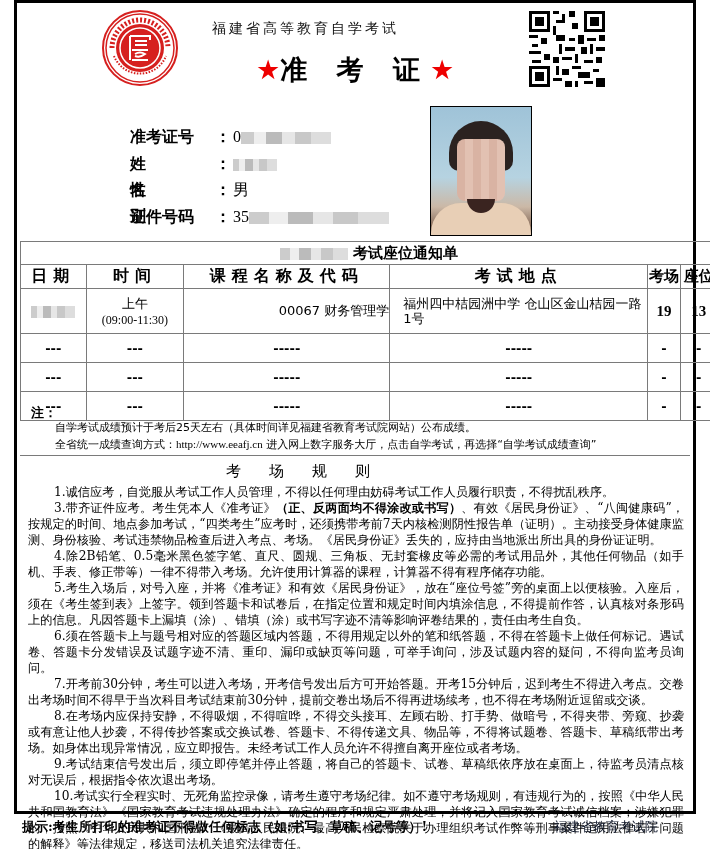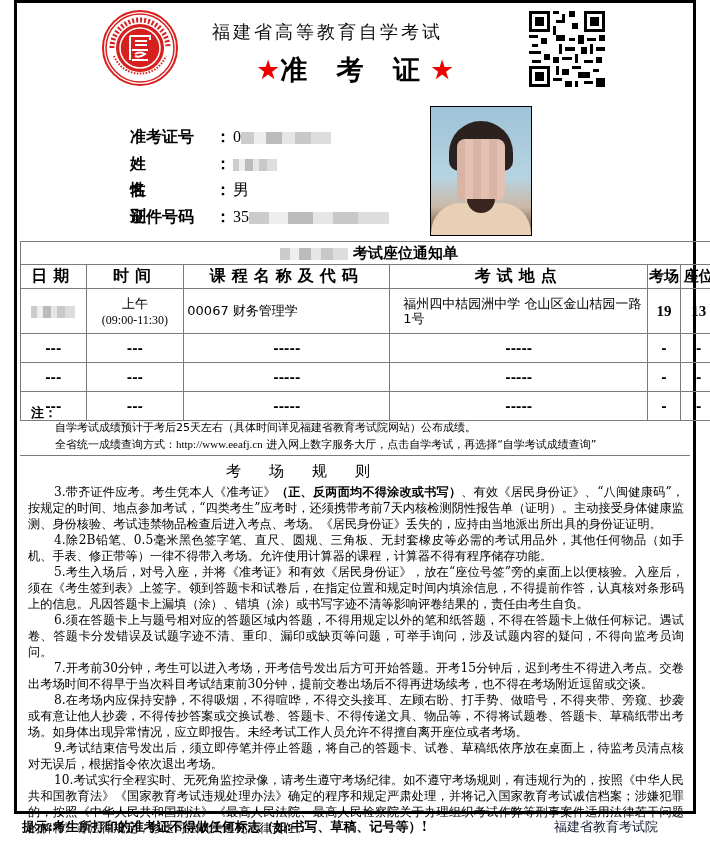--- a/index.html
+++ b/index.html
@@ -3,21 +3,21 @@
 <meta charset="utf-8">
 <style>
   html, body { margin:0; padding:0; background:#fff; }
   body { width:710px; height:849px; position:relative; overflow:hidden;
          font-family:"DejaVu Sans", sans-serif; color:#000; }
   .frame { position:absolute; left:14px; top:0; width:676px; height:808px;
            border:3px solid #000; border-top:3px solid #000; box-sizing:content-box; }
   .abs { position:absolute; }
   
   .logo { left:102px; top:10px; width:76px; height:76px; }
-  .title1 { left:212px; top:20px; font-family:"DejaVu Serif", serif; font-size:18px; letter-spacing:3px; color:#111;text-align:right; }
+  .title1 { left:212px; top:20px; font-family:"DejaVu Serif", serif; font-size:14px; letter-spacing:3px; color:#111;text-align:right; }
   .title2 { left:256px; top:52px; font-family:"DejaVu Sans", sans-serif; font-weight:bold; font-size:27px; letter-spacing:10px; }
   .title2 .star { color:#e00; letter-spacing:0; }
   .qr { left:529px; top:9px; width:76px; height:80px; }
   
   .info { left:130px; top:124px; font-size:16px; }
   .info .row { height:26.5px; line-height:26px; display:flex; }
   .info .lbl { font-family:"DejaVu Serif", serif; font-weight:bold; width:85px; display:flex; justify-content:space-between; }
   .info .colon { font-weight:bold; margin-right:2px; }
   .info .val { font-family:"Liberation Serif", serif; font-size:16px; }
   .blur { display:inline-block; height:12px; vertical-align:middle;
@@ -29,21 +29,21 @@
                  background:repeating-linear-gradient(90deg,#d9b3a3 0 8px,#e2c1b2 8px 16px); }
   .photo .shoulder { position:absolute; left:0; top:96px; width:100px; height:34px; border-radius:30px 30px 0 0; background:#e8cfb6; }
   .photo .collar { position:absolute; left:36px; top:92px; width:28px; height:14px; background:#3a2420; border-radius:0 0 14px 14px; }
   
   table.seat { position:absolute; left:20px; top:241px; width:698px; border-collapse:collapse; }
   table.seat td, table.seat th { border:1px solid #7a7a7a; text-align:center; padding:0; }
   .cap { height:22px; font-size:15px; font-weight:bold; font-family:"DejaVu Serif", serif; }
   .hdr th { height:23px; font-size:16px; font-weight:bold; font-family:"DejaVu Serif", serif; letter-spacing:6px; }
   .hdr th.sm { letter-spacing:0; font-size:15px; }
   .r1 td { height:44px; font-size:13px; }
-  .r1 td.course { text-align:left; padding-left:3px;margin-left:10px; }
+  .r1 td.course { text-align:right; padding-left:3px;margin-left:10px; }
   .r1 td.loc { text-align:left; padding-left:13px; line-height:15px; }
   .r1 td.num { font-family:"Liberation Serif", serif; font-weight:bold; font-size:15px; }
   .r1 .sub { font-family:"Liberation Serif", serif; font-size:12px; display:block; }
   .rx td { height:28px; font-size:13px; font-weight:bold; }
   
   .note-title { left:31px; top:404px; font-weight:bold; font-size:13px; font-family:"DejaVu Serif", serif; }
   .note { left:55px; font-size:11px; }
   .note .url { font-family:"Liberation Serif", serif; }
   .divider { left:20px; top:455px; width:670px; height:1px; background:#7a7a7a; }
   .rules-title { left:226px; top:462px; font-family:"DejaVu Serif", serif; font-size:15px; word-spacing:0; }
@@ -217,20 +217,21 @@
 <div class="abs note" style="top:420px">自学考试成绩预计于考后25天左右（具体时间详见福建省教育考试院网站）公布成绩。</div>
 <div class="abs note" style="top:437px">
   <span>全省统一成绩查询方式：</span><span class="url">http://www.eeafj.cn</span><span> 进入网上数字服务大厅，点击自学考试，再选择“自学考试成绩查询”</span>
 </div>
 <div class="abs divider"></div>
 
 <div class="abs rules-title">
   <span>考</span><span>场</span><span>规</span><span>则</span>
 </div>
 <div class="abs rules">
+  <p>1.诚信应考，自觉服从考试工作人员管理，不得以任何理由妨碍考试工作人员履行职责，不得扰乱秩序。</p>
   <p><span>3.带齐证件应考。考生凭本人《准考证》</span><b>（正、反两面均不得涂改或书写）</b><span>、有效《居民身份证》、“八闽健康码”，按规定的时间、地点参加考试，“四类考生”应考时，还须携带考前7天内核检测阴性报告单（证明）。主动接受身体健康监测、身份核验、考试违禁物品检查后进入考点、考场。《居民身份证》丢失的，应持由当地派出所出具的身份证证明。</span></p>
   <p>4.除2B铅笔、0.5毫米黑色签字笔、直尺、圆规、三角板、无封套橡皮等必需的考试用品外，其他任何物品（如手机、手表、修正带等）一律不得带入考场。允许使用计算器的课程，计算器不得有程序储存功能。</p>
   <p>5.考生入场后，对号入座，并将《准考证》和有效《居民身份证》，放在“座位号签”旁的桌面上以便核验。入座后，须在《考生签到表》上签字。领到答题卡和试卷后，在指定位置和规定时间内填涂信息，不得提前作答，认真核对条形码上的信息。凡因答题卡上漏填（涂）、错填（涂）或书写字迹不清等影响评卷结果的，责任由考生自负。</p>
   <p>6.须在答题卡上与题号相对应的答题区域内答题，不得用规定以外的笔和纸答题，不得在答题卡上做任何标记。遇试卷、答题卡分发错误及试题字迹不清、重印、漏印或缺页等问题，可举手询问，涉及试题内容的疑问，不得向监考员询问。</p>
   <p>7.开考前30分钟，考生可以进入考场，开考信号发出后方可开始答题。开考15分钟后，迟到考生不得进入考点。交卷出考场时间不得早于当次科目考试结束前30分钟，提前交卷出场后不得再进场续考，也不得在考场附近逗留或交谈。</p>
   <p>8.在考场内应保持安静，不得吸烟，不得喧哗，不得交头接耳、左顾右盼、打手势、做暗号，不得夹带、旁窥、抄袭或有意让他人抄袭，不得传抄答案或交换试卷、答题卡、不得传递文具、物品等，不得将试题卷、答题卡、草稿纸带出考场。如身体出现异常情况，应立即报告。未经考试工作人员允许不得擅自离开座位或者考场。</p>
   <p>9.考试结束信号发出后，须立即停笔并停止答题，将自己的答题卡、试卷、草稿纸依序放在桌面上，待监考员清点核对无误后，根据指令依次退出考场。</p>
   <p>10.考试实行全程实时、无死角监控录像，请考生遵守考场纪律。如不遵守考场规则，有违规行为的，按照《中华人民共和国教育法》《国家教育考试违规处理办法》确定的程序和规定严肃处理，并将记入国家教育考试诚信档案；涉嫌犯罪的，按照《中华人民共和国刑法》《最高人民法院、最高人民检察院关于办理组织考试作弊等刑事案件适用法律若干问题的解释》等法律规定，移送司法机关追究法律责任。</p>
 </div>
 

